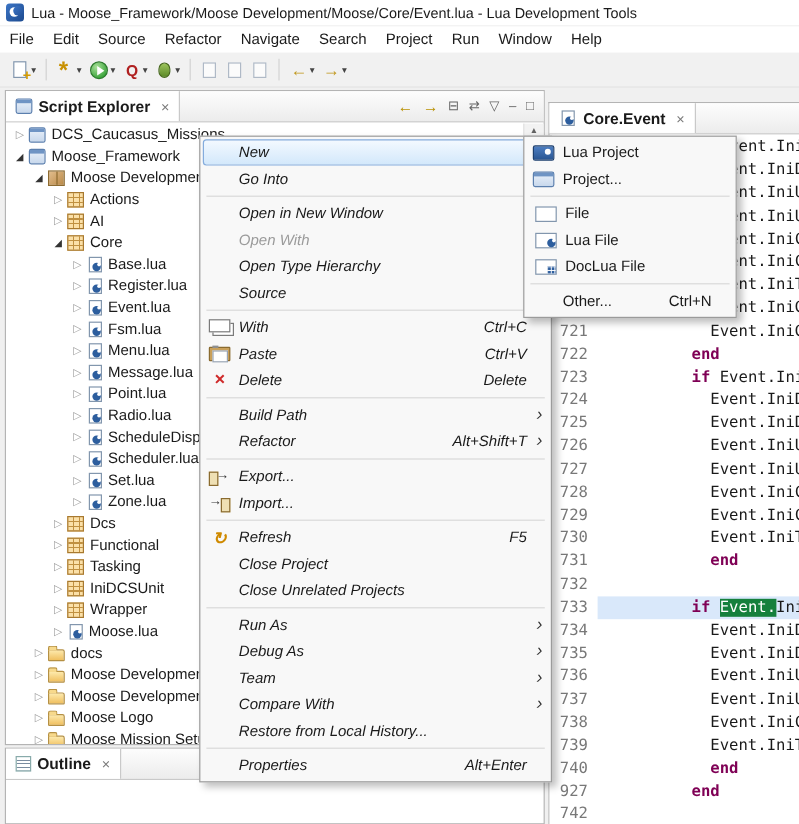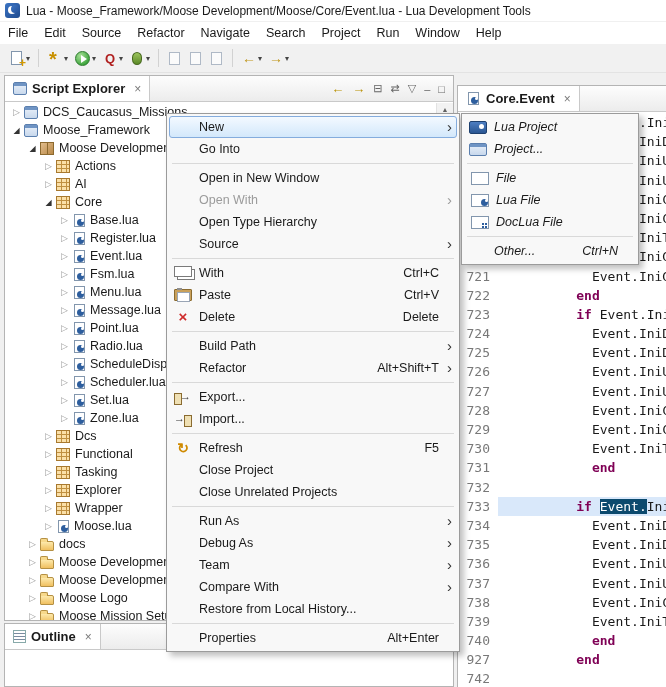--- a/index.html
+++ b/index.html
@@ -80,26 +80,26 @@
   .ic-refresh::before { content:"↻"; color:#cf8a00; font-weight:bold; font-size:14px; line-height:13px; }
   .outline-ic { width:13px; background:#fff; border:1px solid #8aa; background-image:repeating-linear-gradient(0deg,transparent 0 2px,#7a8ca0 2px 3px); }
 
   
   .ebody { position:absolute; top:27px; left:0; right:0; bottom:0; overflow:hidden; background:#fff; font-family:"DejaVu Sans Mono","Liberation Mono",monospace; font-size:13px; }
   .code-row { display:flex; height:19.2px; line-height:19.2px; white-space:pre; padding-left:6px; }
   .lnum { width:34px; flex:none; text-align:right; padding-right:8px; color:#787878; }
   .ltext { flex:1; white-space:pre; }
   .code-row.cur .ltext { background:#d9e8fa; }
   .kw { color:#7f0055; font-weight:bold; }
-  .sel { background:#0c4a6e; color:#fff;text-align:right; }
+  .sel { background:#15803d; color:#fff;text-align:right; }
 
   
   .cmenu, .smenu { position:absolute; background:#f8f8f8; border:1px solid #9b9b9b; box-shadow:4px 4px 6px rgba(0,0,0,.25); padding:2px; font-size:12.5px; }
-  .cmenu { left:166px; top:113px; width:294px; z-index:10; }
-  .smenu { left:461px; top:113px; width:178px; z-index:11;font-style:italic; }
+  .cmenu { left:166px; top:113px; width:294px; z-index:10;font-style:italic; }
+  .smenu { left:436px; top:113px; width:178px; z-index:11; }
   .cm-item { height:22px; display:flex; align-items:center; padding:0 4px; border:1px solid transparent; border-radius:3px; }
   .cm-item.hl { background:linear-gradient(#f3f9ff,#d3e8fb); border-color:#84acdd; }
   .cm-item.dis { color:#9b9b9b;justify-content:center; }
   .cm-ic { width:18px; flex:none; display:flex; justify-content:center; align-items:center; margin-right:7px; }
   .cm-label { flex:1; white-space:nowrap; overflow:hidden; }
   .cm-short { margin-left:10px; white-space:nowrap; }
   .cm-arrow { width:13px; flex:none; text-align:right; font-size:15px; line-height:20px; color:#333; }
   .cm-item.dis .cm-arrow { color:#9b9b9b; }
   .menu-sep { height:1px; background:#d9d9d9; margin:3px 3px; }
 </style>
@@ -285,21 +285,21 @@
         <span class="tree-label">Functional</span>
       </div>
       <div class="tree-row" style="padding-left: 36px;">
         <span class="twist col">▷</span>
         <span class="ic ic-grid"></span>
         <span class="tree-label">Tasking</span>
       </div>
       <div class="tree-row" style="padding-left: 36px;">
         <span class="twist col">▷</span>
         <span class="ic ic-grid"></span>
-        <span class="tree-label">Explorer</span>
+        <span class="tree-label">IniDCSUnit</span>
       </div>
       <div class="tree-row" style="padding-left: 36px;">
         <span class="twist col">▷</span>
         <span class="ic ic-grid"></span>
         <span class="tree-label">Wrapper</span>
       </div>
       <div class="tree-row" style="padding-left: 36px;">
         <span class="twist col">▷</span>
         <span class="ic ic-luafile"></span>
         <span class="tree-label">Moose.lua</span>

